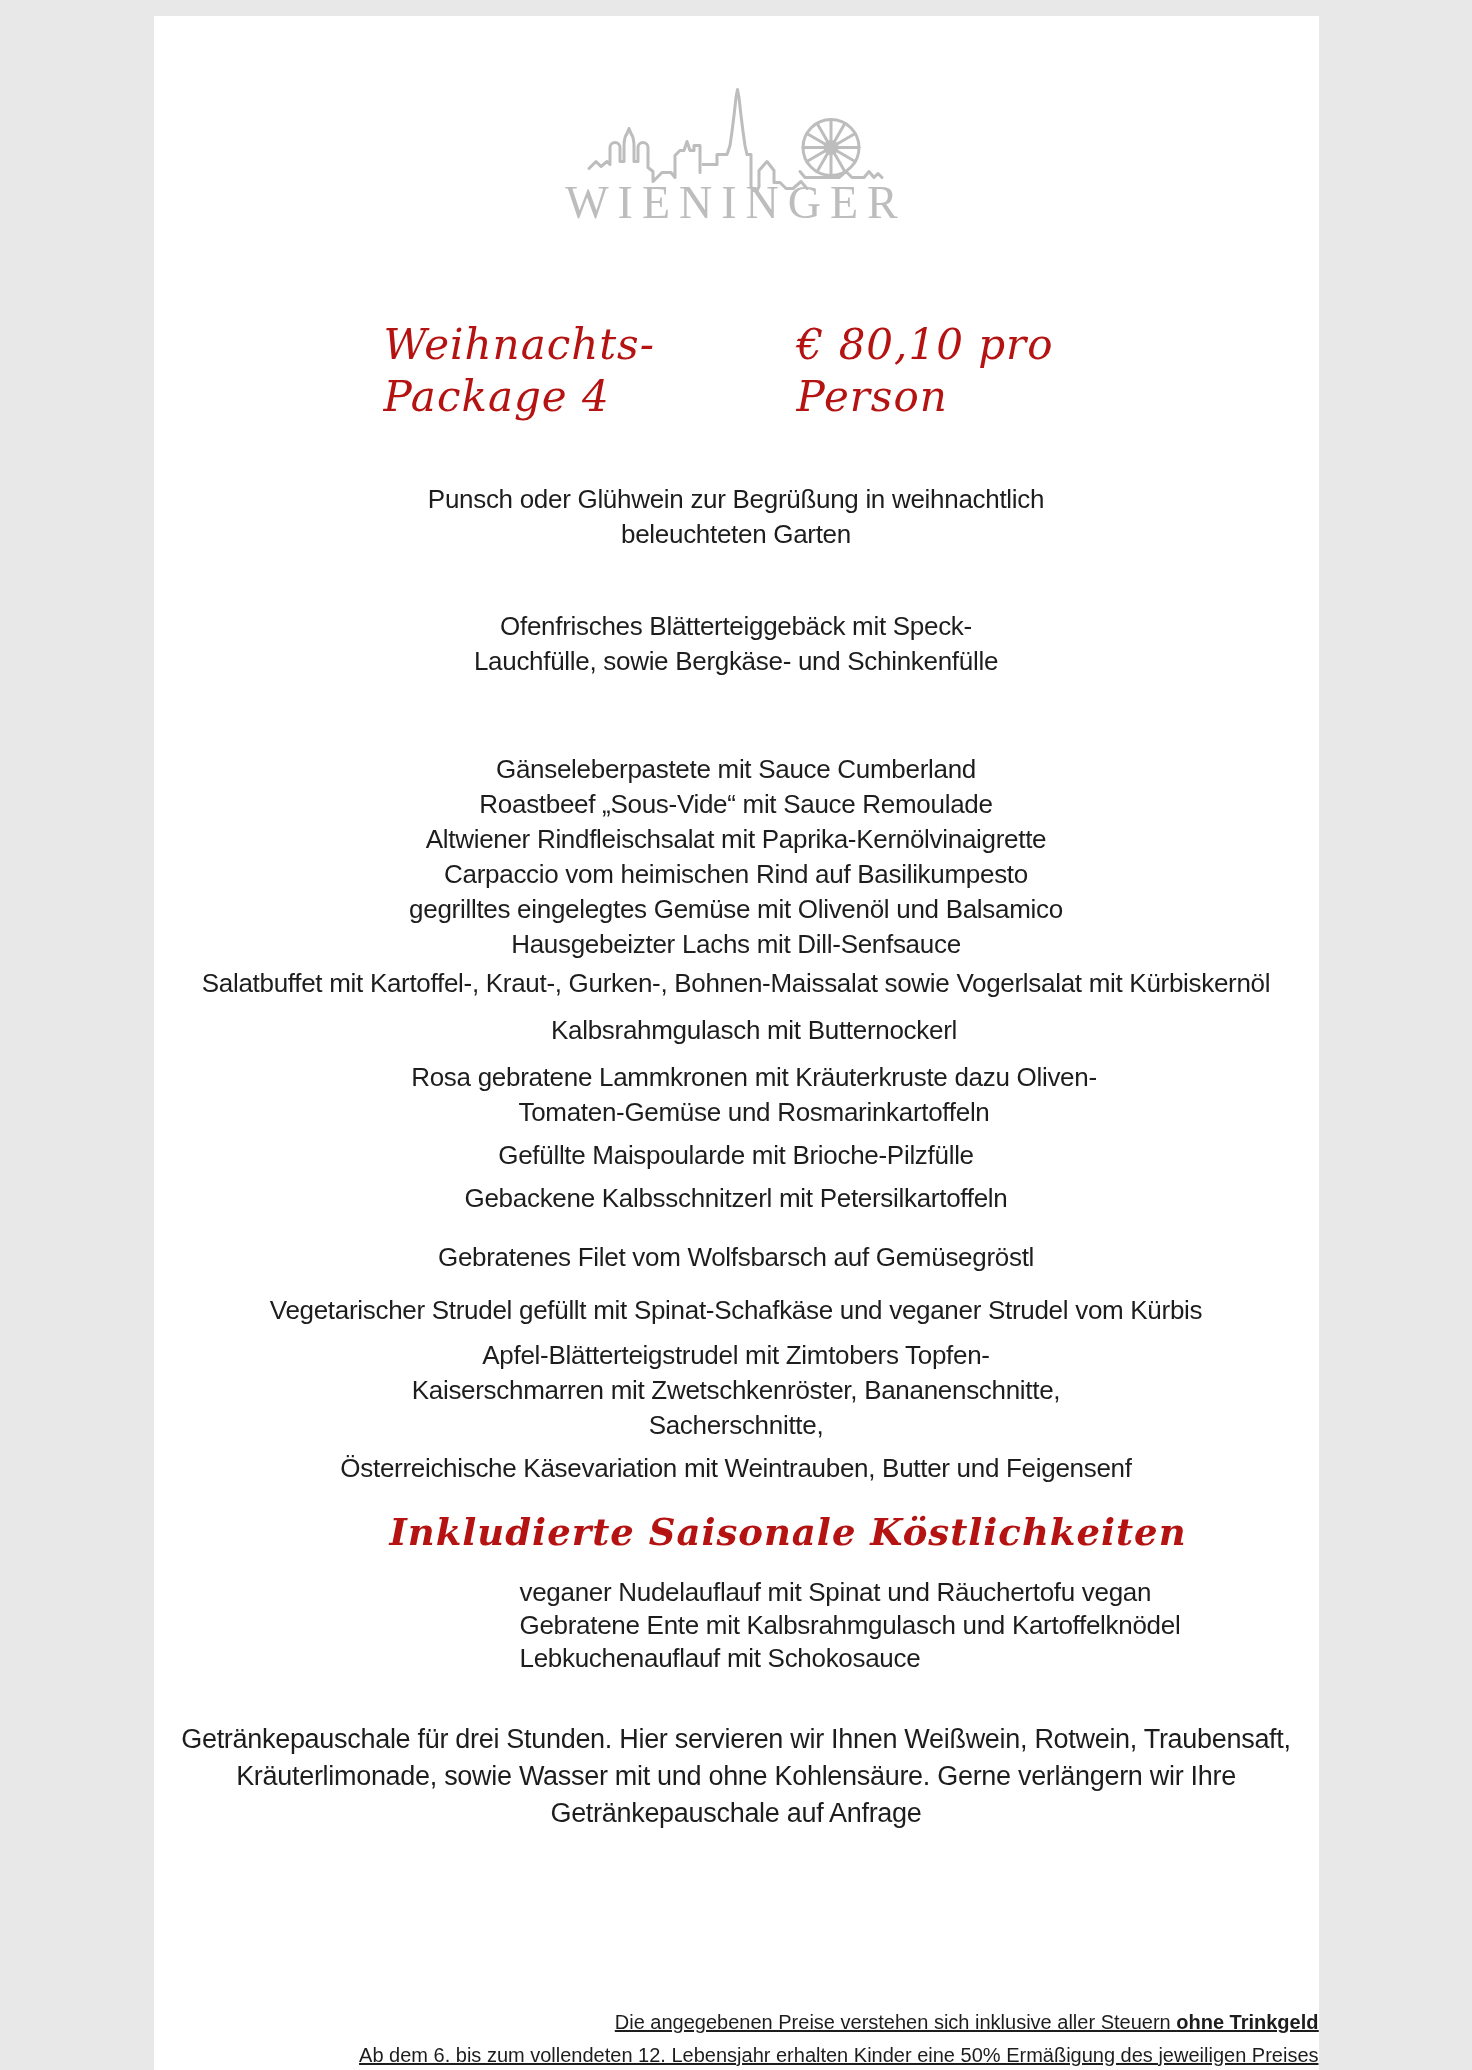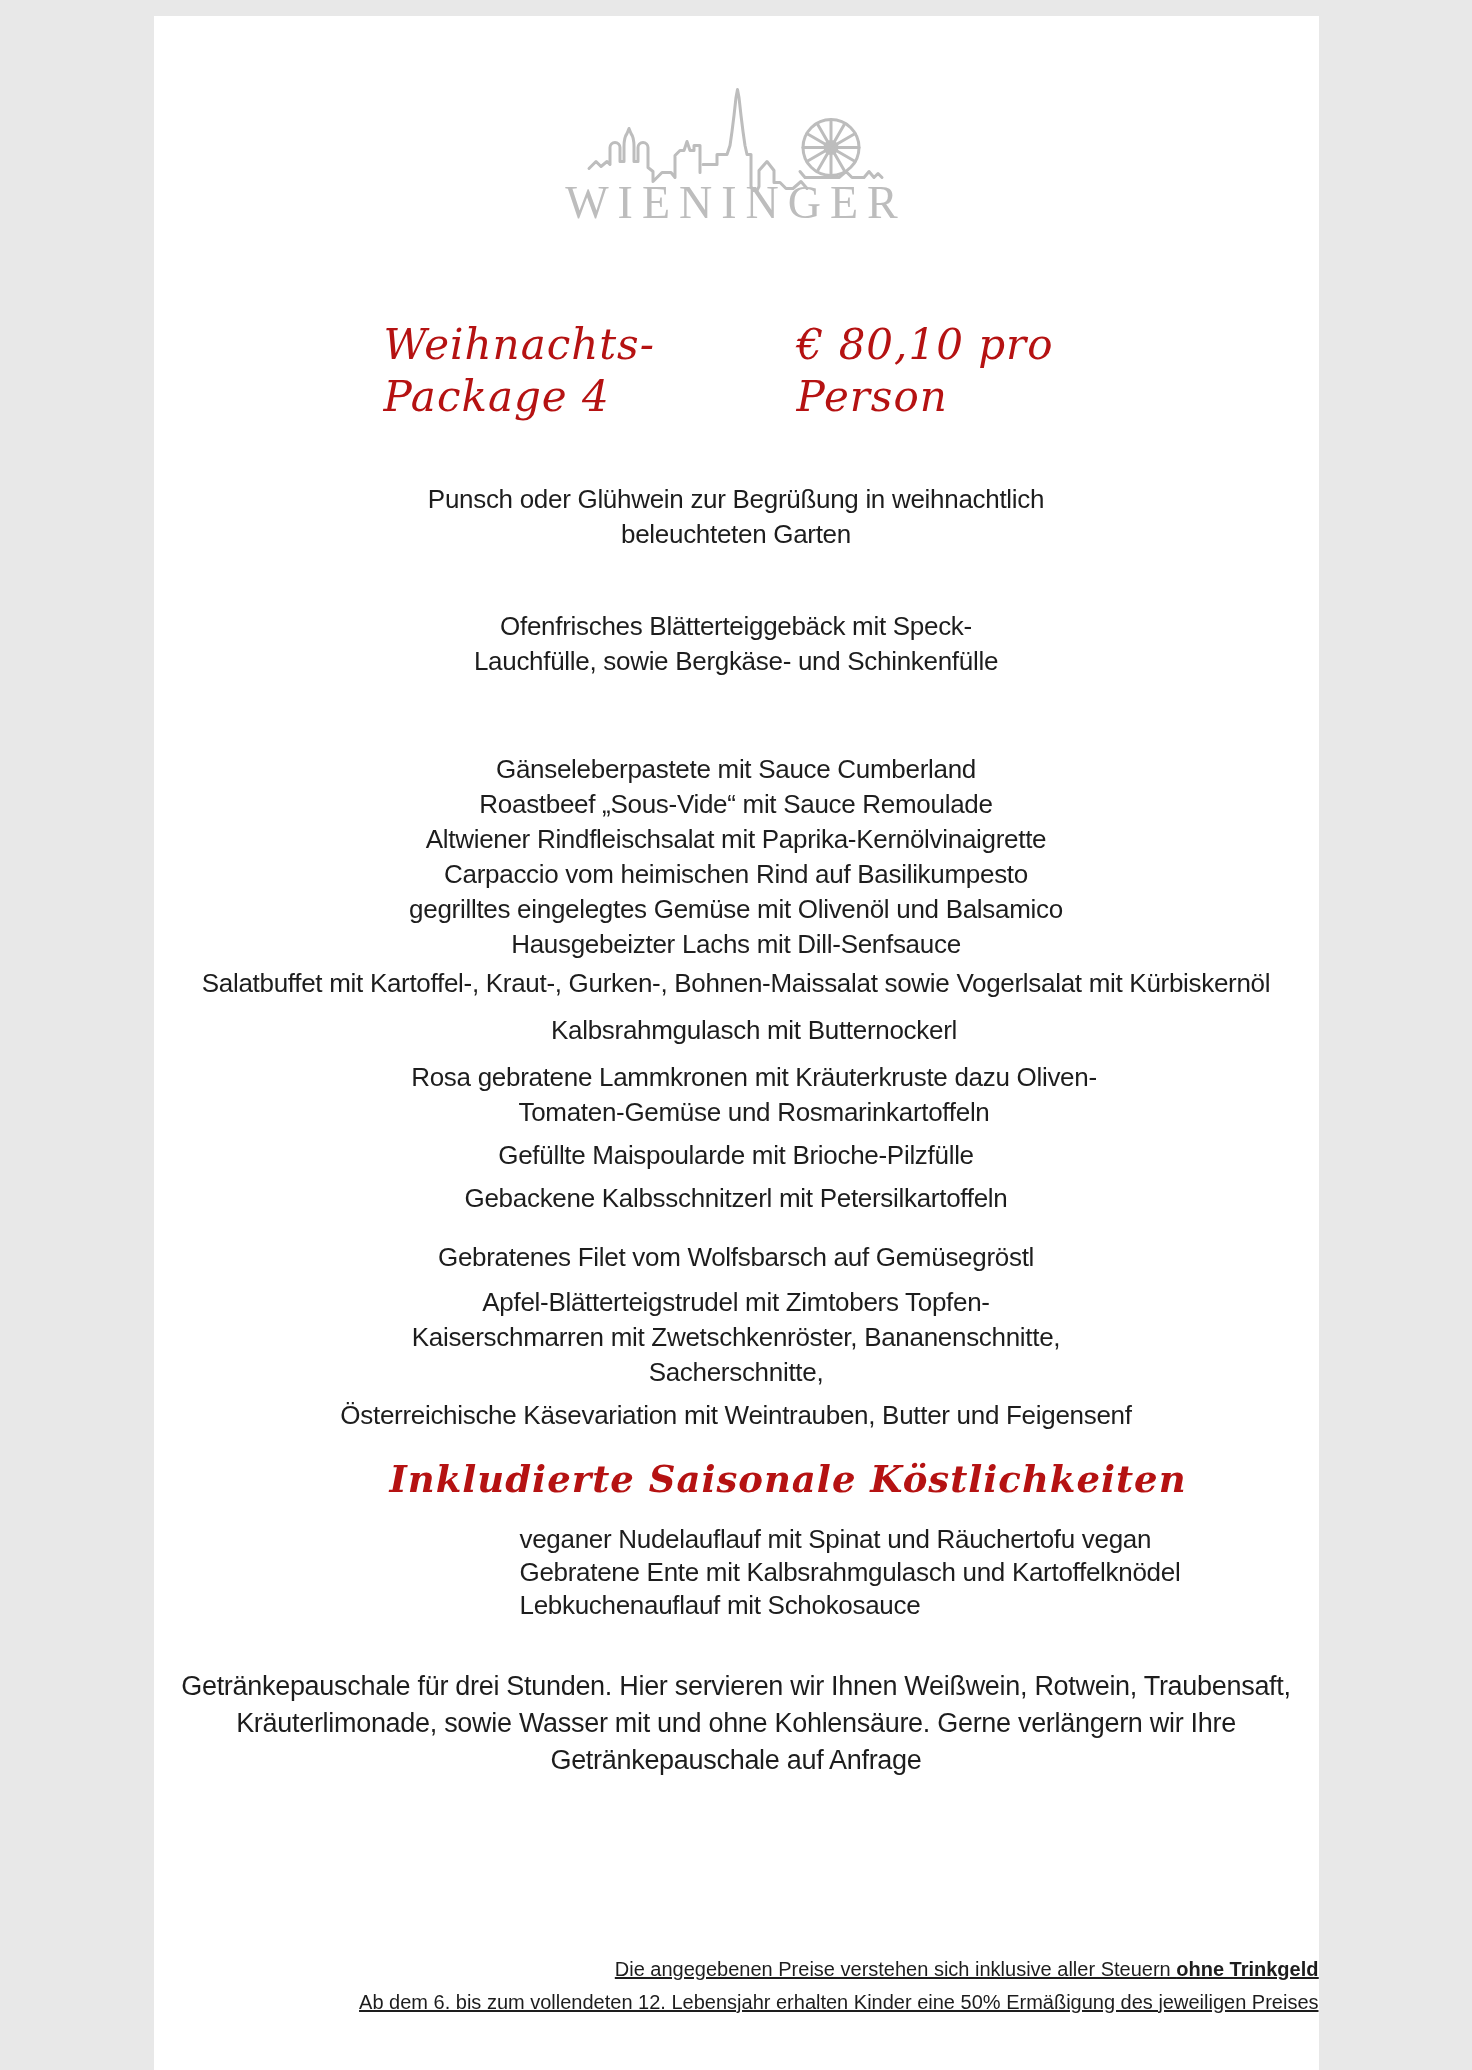--- a/index.html
+++ b/index.html
@@ -129,20 +129,21 @@
 Carpaccio vom heimischen Rind auf Basilikumpesto
 gegrilltes eingelegtes Gemüse mit Olivenöl und Balsamico
 Hausgebeizter Lachs mit Dill-Senfsauce</p>
     <p class="par mt4">Salatbuffet mit Kartoffel-, Kraut-, Gurken-, Bohnen-Maissalat sowie Vogerlsalat mit Kürbiskernöl</p>
     <p class="par mt12">Kalbsrahmgulasch mit Butternockerl</p>
     <p class="par mt12">Rosa gebratene Lammkronen mit Kräuterkruste dazu Oliven-
 Tomaten-Gemüse und Rosmarinkartoffeln</p>
     <p class="par mt8">Gefüllte Maispoularde mit Brioche-Pilzfülle</p>
     <p class="par mt8">Gebackene Kalbsschnitzerl mit Petersilkartoffeln</p>
     <p class="par mt24">Gebratenes Filet vom Wolfsbarsch auf Gemüsegröstl</p>
+    <p class="par mt18">Vegetarischer Strudel gefüllt mit Spinat-Schafkäse und veganer Strudel vom Kürbis</p>
     <p class="par mt10">Apfel-Blätterteigstrudel mit Zimtobers Topfen-
 Kaiserschmarren mit Zwetschkenröster, Bananenschnitte,
 Sacherschnitte,</p>
     <p class="par mt8">Österreichische Käsevariation mit Weintrauben, Butter und Feigensenf</p>
   </main>
 
   <h2 class="script subheading">Inkludierte Saisonale Köstlichkeiten</h2>
   <div class="included">
     <div>veganer Nudelauflauf mit Spinat und Räuchertofu vegan</div>
     <div>Gebratene Ente mit Kalbsrahmgulasch und Kartoffelknödel</div>

